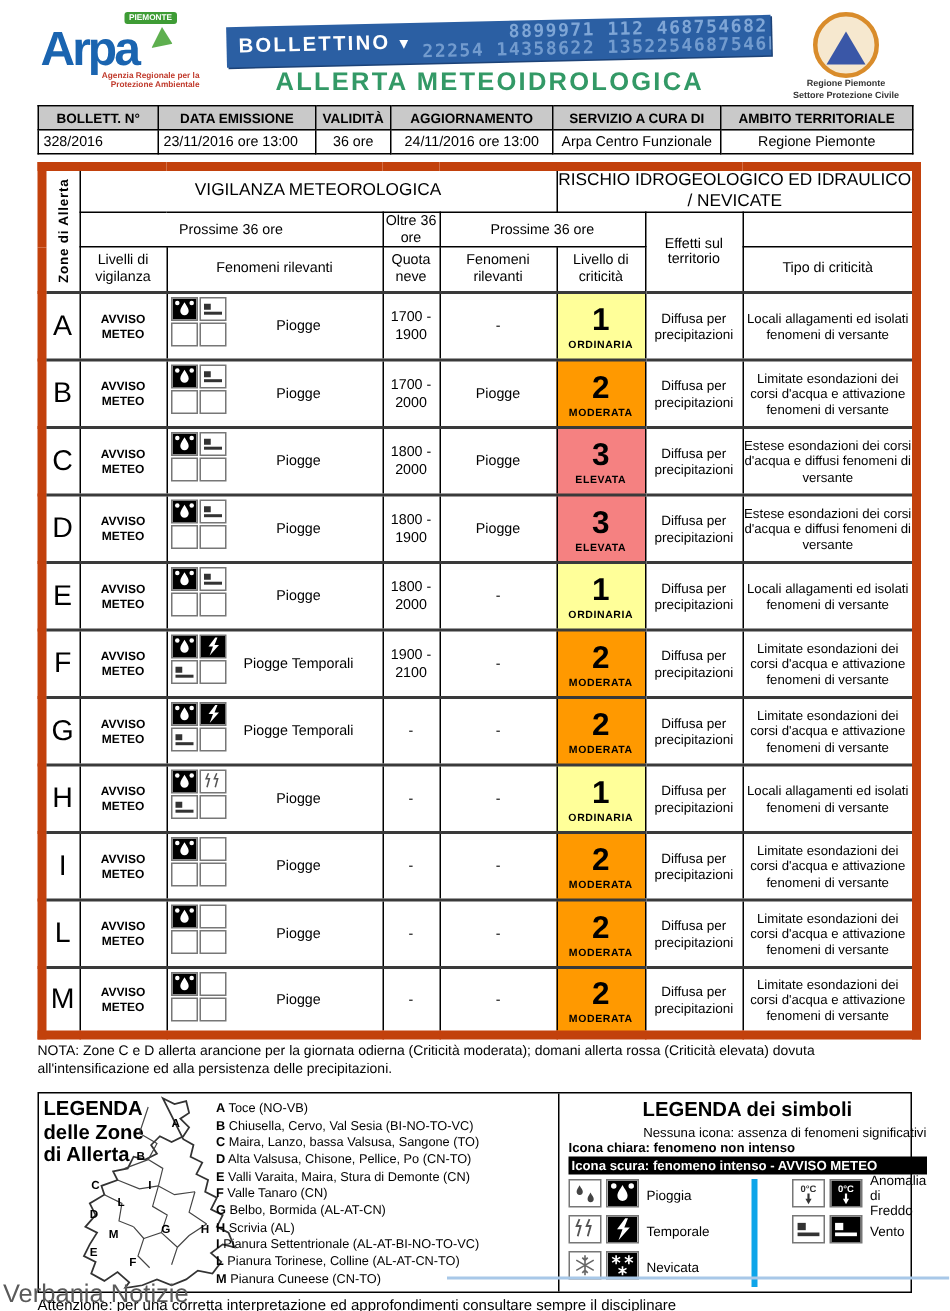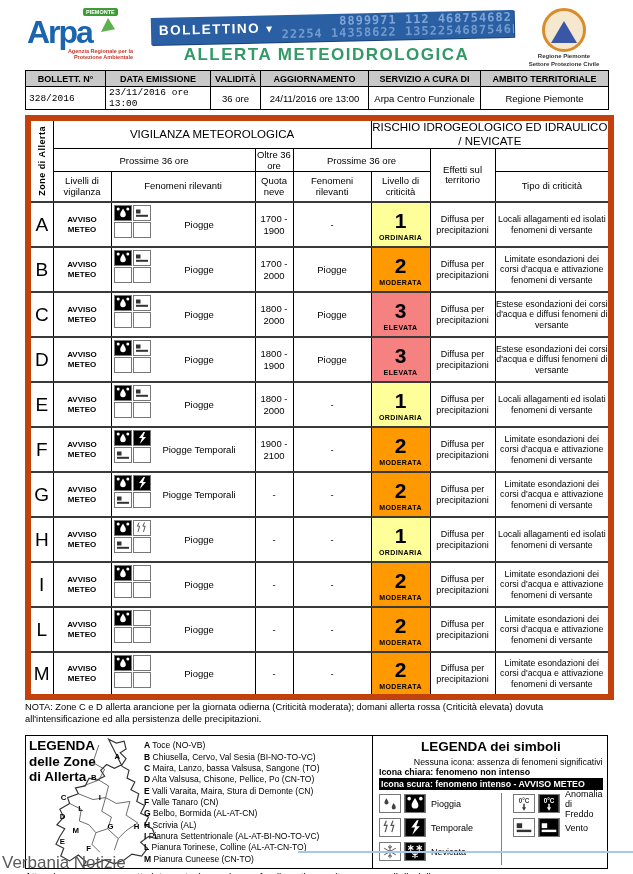--- a/index.html
+++ b/index.html
@@ -24,21 +24,21 @@
   .doc-title{margin-top:4px;text-align:center;font-size:17px;font-weight:bold;color:#339966;letter-spacing:1.5px;}
   .pclogo{width:88px;flex:none;text-align:center;}
   .pc-circle{width:38px;height:38px;margin:2px auto 1px;border-radius:50%;border:3px solid #D98C2B;background:#F6E8CF;position:relative;}
   .pc-tri{position:absolute;left:50%;top:54%;transform:translate(-50%,-50%);width:0;height:0;border-left:13px solid transparent;border-right:13px solid transparent;border-bottom:22px solid #3A57A7;}
   .pc-txt{font-size:6px;color:#333;font-weight:bold;line-height:1.3;}
 
   
   table.info{width:583px;border-collapse:collapse;margin-top:2px;table-layout:fixed;}
   table.info th{background:#C9C9C9;border:1px solid #000;font-size:9px;font-weight:bold;height:15px;padding:0 2px;}
   table.info td{border:1px solid #000;border-top:none;font-size:9.5px;height:15px;padding:0 3px;text-align:center;}
-  table.info td.l{text-align:left;font-family:Liberation Mono, monospace;}
+  table.info td.l{text-align:left;}
 
   
   table.main{width:583px;border-collapse:collapse;margin-top:5px;border:6px solid #c2410c;table-layout:fixed;}
   table.main th,table.main td{border:1px solid #000;padding:0;}
   table.main thead th{font-weight:normal;}
   th.zone-axis{width:25px;}
   .vtext{writing-mode:vertical-rl;transform:rotate(180deg);font-size:9px;font-weight:bold;margin:0 auto;letter-spacing:.5px;}
   th.grp{font-size:11.5px;font-weight:bold;height:27px;line-height:1.15;}
   th.sub{font-size:9.5px;height:14px;}
   th.colh{font-size:9.5px;height:29px;line-height:1.1;}
@@ -68,21 +68,21 @@
   .lz-map{position:absolute;left:28px;top:1px;}
   .lz-list{position:absolute;left:118px;top:4px;font-size:8.5px;line-height:1.335;}
   .lz-list b{font-weight:bold;}
   .ls{flex:1;padding:2px 6px;}
   .ls-title{text-align:center;font-size:13.5px;font-weight:bold;margin:1px 0 3px;}
   .ls-n1{font-size:8.8px;text-align:right;}
   .ls-n2{font-size:8.8px;font-weight:bold;}
   .ls-n3{font-size:8.8px;font-weight:bold;background:#000;color:#fff;padding:1px 2px;margin-top:1px;}
   .ls-grid{display:flex;margin-top:3px;}
   .ls-col{width:50%;}
-  .ls-col.r{border-left:1px solid #0ea5e9;padding-left:11px;margin-left:28px;}
+  .ls-col.r{border-left:4px solid #0ea5e9;padding-left:23px;margin-left:28px;}
   .sym-row{display:flex;align-items:center;height:24px;}
   .sym-row .ib{margin-right:3px;}
   .sym-label{font-size:9px;line-height:1.1;padding-left:2px;}
 
   .attn{margin-top:3px;font-size:10px;border-bottom:1px solid #444;padding-bottom:2px;}
   .blue-line{position:absolute;right:0;bottom:21px;width:335px;height:2px;background:#A8C8E8;}
   .watermark{position:absolute;left:2px;bottom:1px;font-size:17px;color:#5a5a5a;}
 </style>
 </head>
 <body>

